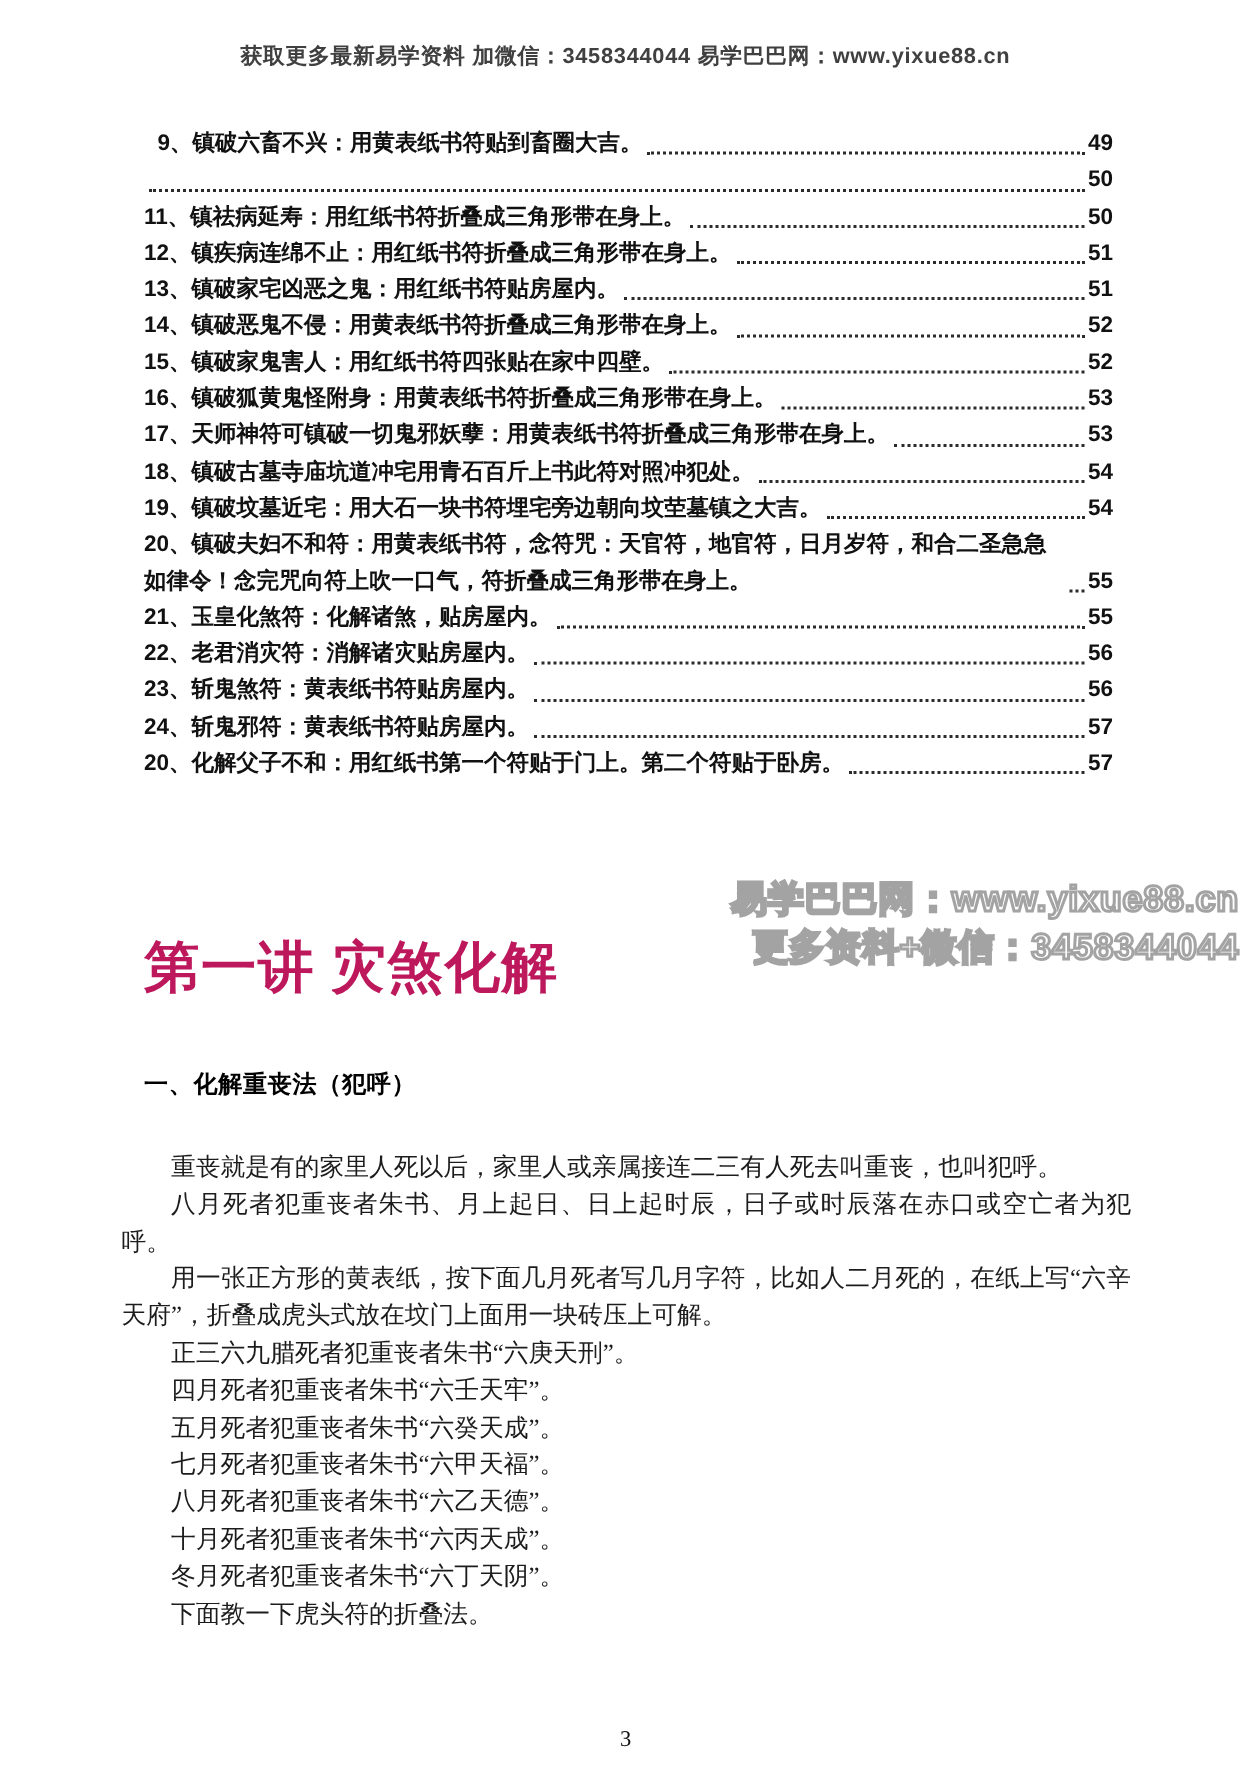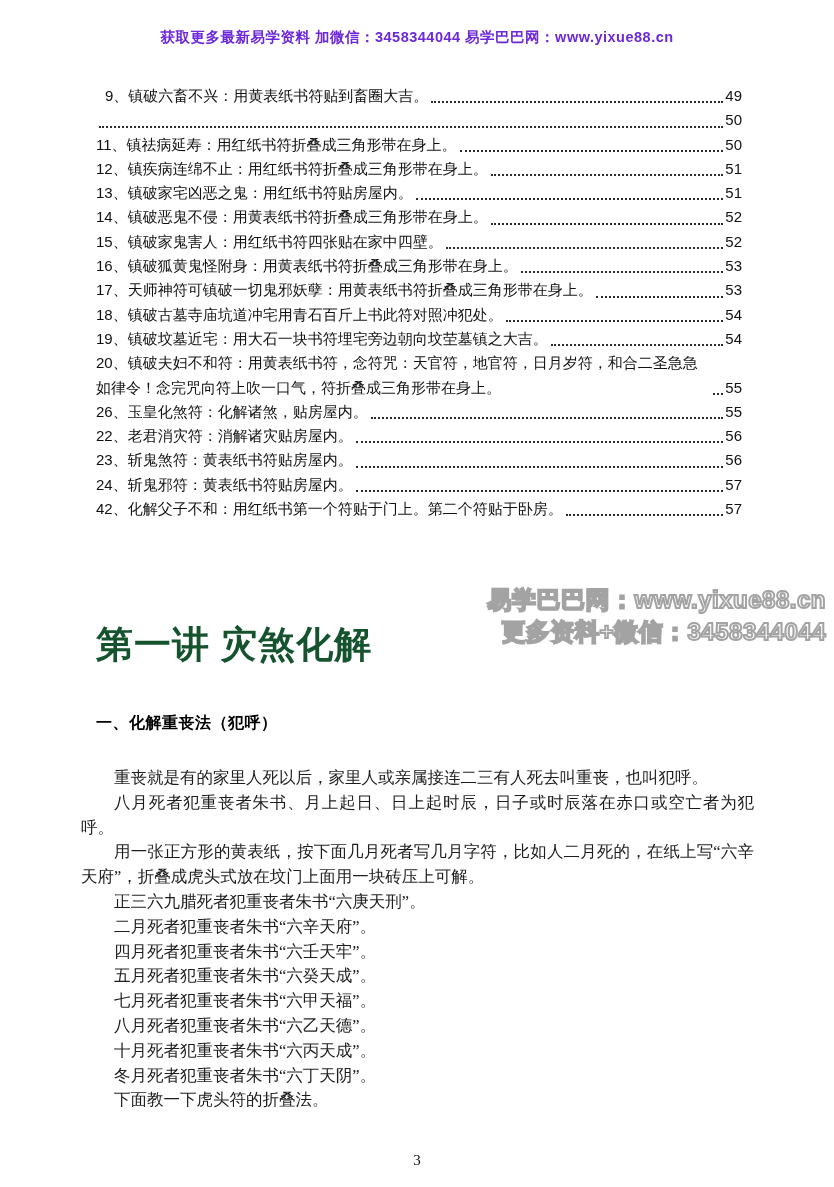--- a/index.html
+++ b/index.html
@@ -11,29 +11,29 @@
     color:#1a1a1a;
     overflow:hidden;
   }
   
   .promo-header{
     position:absolute;top:28px;left:0;right:0;
     text-align:center;
     font-family:"Liberation Sans","DejaVu Sans",sans-serif;
     font-weight:bold;
     font-size:14.5px;
-    color:#6d28d9;
+    color:#404040;
     letter-spacing:0.5px;
     white-space:nowrap;
   }
   
   .toc{
     position:absolute;top:84px;left:96px;width:646px;
     font-family:"Liberation Sans","DejaVu Sans",sans-serif;
-    font-weight:normal;
+    font-weight:bold;
     font-size:15px;
     line-height:24.3px;
     color:#111;
   }
   .toc-row{
     display:flex;
     align-items:flex-end;
   }
   .toc-row.single-digit{padding-left:9px;}
   .toc-text{flex:0 1 auto;}
@@ -56,21 +56,21 @@
     -webkit-text-stroke:2px #a3a3a3;
     text-shadow:0 0 1px #b5b5b5;
     letter-spacing:0.5px;
     white-space:nowrap;
   }
   
   .chapter-title{
     position:absolute;top:620px;left:96px;
     font-size:37px;
     font-weight:bold;
-    color:#14532d;
+    color:#be185d;
     letter-spacing:1px;
     margin:0;
   }
   .section-heading{
     position:absolute;top:713px;left:96px;
     font-size:16px;
     font-weight:bold;
     color:#000;
     margin:0;
     letter-spacing:0.5px;
@@ -156,61 +156,60 @@
         <span class="toc-text">19、镇破坟墓近宅：用大石一块书符埋宅旁边朝向坟茔墓镇之大吉。</span>
         <span class="leader"></span>
         <span class="toc-page">54</span>
       </div>
       <div class="toc-row">
         <span class="toc-text">20、镇破夫妇不和符：用黄表纸书符，念符咒：天官符，地官符，日月岁符，和合二圣急急如律令！念完咒向符上吹一口气，符折叠成三角形带在身上。</span>
         <span class="leader"></span>
         <span class="toc-page">55</span>
       </div>
       <div class="toc-row">
-        <span class="toc-text">26、玉皇化煞符：化解诸煞，贴房屋内。</span>
+        <span class="toc-text">21、玉皇化煞符：化解诸煞，贴房屋内。</span>
         <span class="leader"></span>
         <span class="toc-page">55</span>
       </div>
       <div class="toc-row">
         <span class="toc-text">22、老君消灾符：消解诸灾贴房屋内。</span>
         <span class="leader"></span>
         <span class="toc-page">56</span>
       </div>
       <div class="toc-row">
         <span class="toc-text">23、斩鬼煞符：黄表纸书符贴房屋内。</span>
         <span class="leader"></span>
         <span class="toc-page">56</span>
       </div>
       <div class="toc-row">
         <span class="toc-text">24、斩鬼邪符：黄表纸书符贴房屋内。</span>
         <span class="leader"></span>
         <span class="toc-page">57</span>
       </div>
       <div class="toc-row">
-        <span class="toc-text">42、化解父子不和：用红纸书第一个符贴于门上。第二个符贴于卧房。</span>
+        <span class="toc-text">20、化解父子不和：用红纸书第一个符贴于门上。第二个符贴于卧房。</span>
         <span class="leader"></span>
         <span class="toc-page">57</span>
       </div>
     </div>
 
   <div class="watermark">
     <div>易学巴巴网：www.yixue88.cn</div>
     <div>更多资料+微信：3458344044</div>
   </div>
 
   <h1 class="chapter-title">第一讲 灾煞化解</h1>
 
   <h2 class="section-heading">一、化解重丧法（犯呼）</h2>
 
   <div class="body-text">
       <p>重丧就是有的家里人死以后，家里人或亲属接连二三有人死去叫重丧，也叫犯呼。</p>
       <p>八月死者犯重丧者朱书、月上起日、日上起时辰，日子或时辰落在赤口或空亡者为犯呼。</p>
       <p>用一张正方形的黄表纸，按下面几月死者写几月字符，比如人二月死的，在纸上写“六辛天府”，折叠成虎头式放在坟门上面用一块砖压上可解。</p>
       <p>正三六九腊死者犯重丧者朱书“六庚天刑”。</p>
-      <p>二月死者犯重丧者朱书“六辛天府”。</p>
       <p>四月死者犯重丧者朱书“六壬天牢”。</p>
       <p>五月死者犯重丧者朱书“六癸天成”。</p>
       <p>七月死者犯重丧者朱书“六甲天福”。</p>
       <p>八月死者犯重丧者朱书“六乙天德”。</p>
       <p>十月死者犯重丧者朱书“六丙天成”。</p>
       <p>冬月死者犯重丧者朱书“六丁天阴”。</p>
       <p>下面教一下虎头符的折叠法。</p>
     </div>
 
   <div class="page-number">3</div>

